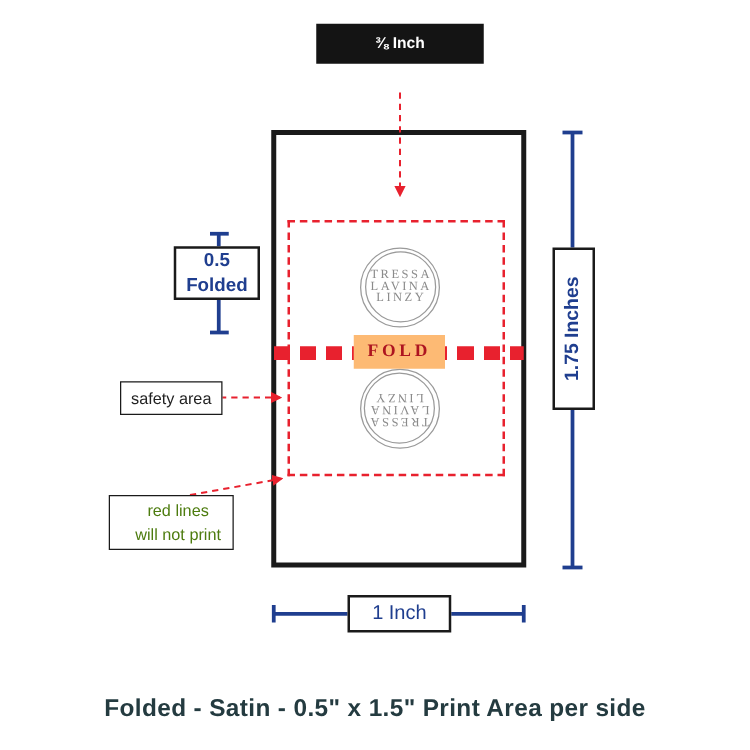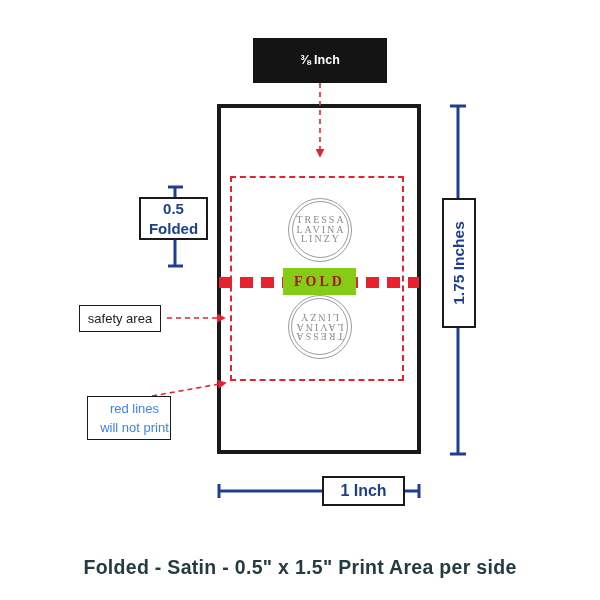--- a/index.html
+++ b/index.html
@@ -23,21 +23,21 @@
   }
   .safety-rect{
     position:absolute;left:230px;top:176px;width:174px;height:205px;
     border:2px dashed var(--red);z-index:1;
   }
   .fold-band{
     position:absolute;left:219px;top:277px;width:200px;height:11px;z-index:2;
     background:repeating-linear-gradient(90deg,var(--red) 0 13px,transparent 13px 21px);
   }
   .fold-box{
-    position:absolute;left:283px;top:268px;width:73px;height:27px;background:#84cc16;z-index:3;
+    position:absolute;left:283px;top:268px;width:73px;height:27px;background:#fdba74;z-index:3;
     display:flex;align-items:center;justify-content:center;
     font-family:"Liberation Serif", serif;font-weight:bold;font-size:14px;
     letter-spacing:3px;color:var(--fold-red);
   }
   
   .emblem{
     position:absolute;width:88px;height:75px;background:#fff;z-index:2;
     display:flex;align-items:center;justify-content:center;
   }
   .emblem.top{left:276px;top:192px;}
@@ -55,34 +55,34 @@
     display:block;font-family:Liberation Serif, serif;font-size:10px;
     letter-spacing:2px;line-height:9.5px;color:var(--emblem);text-indent:2px;
   }
   
   .overlay{position:absolute;left:0;top:0;z-index:4;pointer-events:none;}
   .dim{stroke:var(--navy);stroke-width:3;fill:none;}
   .arrow-line{stroke:var(--red);stroke-width:1.6;stroke-dasharray:5 4;fill:none;}
   #arrowhead path{fill:var(--red);}
   
   .seam-box{
-    position:absolute;left:253px;top:38px;width:134px;height:45px;z-index:5;
+    position:absolute;left:253px;top:19px;width:134px;height:32px;z-index:5;
     background:#141414;color:#fff;font-weight:bold;font-size:12.5px;line-height:1.55;
     display:flex;flex-direction:column;align-items:center;justify-content:center;text-align:center;
   }
   .wbox{
     position:absolute;background:#fff;border:2px solid var(--outline);z-index:5;
     display:flex;flex-direction:column;align-items:center;justify-content:center;text-align:center;
   }
   .dim-left{left:139px;top:197px;width:69px;height:43px;color:var(--navy);font-weight:bold;font-size:15px;line-height:1.3;}
   .dim-right{left:442px;top:198px;width:34px;height:130px;}
   .dim-right span{transform:rotate(-90deg);white-space:nowrap;color:var(--navy);font-weight:bold;font-size:15.5px;}
-  .dim-bottom{left:278px;top:476px;width:83px;height:30px;color:var(--navy);font-weight:bold;font-size:16px;margin-left:44px;}
-  .safety-callout{left:79px;top:305px;width:82px;height:27px;border-width:1.5px;font-size:13px;color:#222;}
-  .redlines-callout{left:87px;top:396px;width:84px;height:44px;border-width:1.5px;font-size:13px;color:#3b82f6;line-height:1.5;padding-left:11px;}
+  .dim-bottom{left:278px;top:476px;width:83px;height:30px;color:var(--navy);font-weight:normal;font-size:16px;}
+  .safety-callout{left:96px;top:305px;width:82px;height:27px;border-width:1.5px;font-size:13px;color:#222;}
+  .redlines-callout{left:87px;top:396px;width:100px;height:44px;border-width:1.5px;font-size:13px;color:#4d7c0f;line-height:1.5;padding-left:11px;}
   
   .caption{
     position:absolute;left:0;top:556px;width:600px;text-align:center;
     font-size:19.5px;font-weight:bold;letter-spacing:0.3px;color:var(--caption);
   }
 </style>
 </head>
 <body>
 
 <div class="stage">

